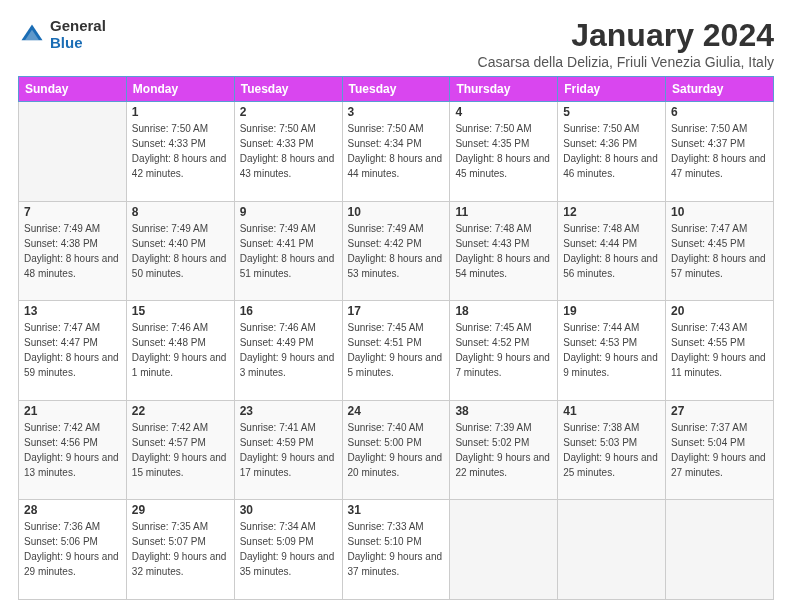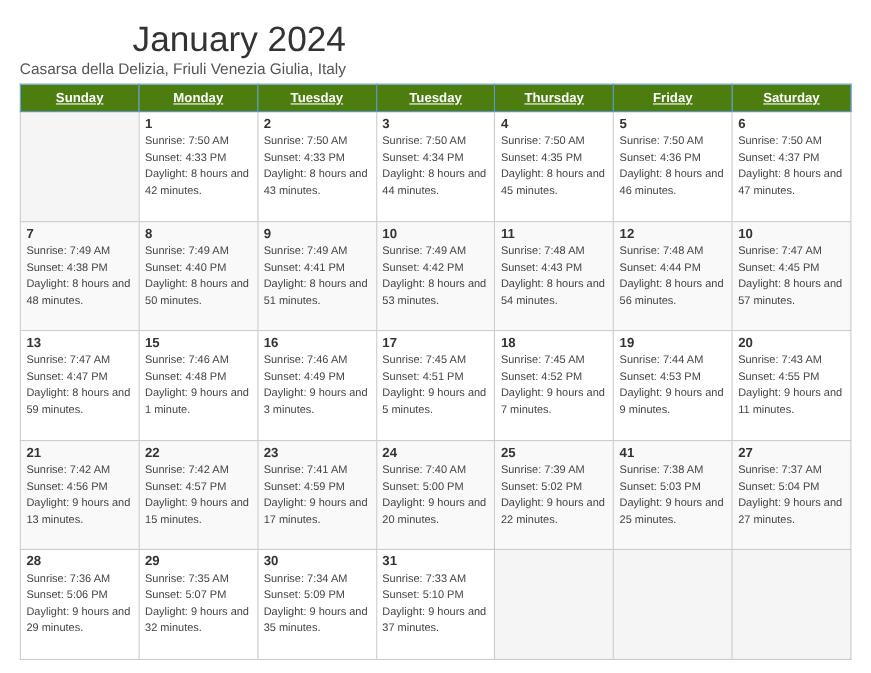--- a/index.html
+++ b/index.html
@@ -45,45 +45,44 @@
     }
     .logo-icon {
       width: 28px;
       height: 28px;
     }
     .title-block {
       text-align: right;
     }
     .main-title {
       font-size: 32px;
-      font-weight: normal;
+      font-weight: bold;
       color: #333;
       line-height: 1.1;
     }
     .subtitle {
       font-size: 14px;
       color: #555;
       margin-top: 1px;
     }
     .calendar {
       flex: 1;
       border: 1px solid #ccc;
       border-collapse: collapse;
       width: 100%;
       table-layout: fixed;
     }
     .calendar th {
-      background: #4d7c0f;
+      background: #d946ef;
       color: #fff;
       font-size: 12px;
       font-weight: bold;
-      text-align: center;
+      text-align: left;
       padding: 5px 6px;
       border: 1px solid #5a9ad4;
-      text-decoration: underline;
     }
     .calendar td {
       vertical-align: top;
       border: 1px solid #ccc;
       padding: 3px 5px;
       font-size: 9.5px;
       color: #333;
       height: 80px;
       background: #fff;
     }
@@ -108,20 +107,30 @@
     table {
       width: 100%;
       border-collapse: collapse;
     }
   </style>
 </head>
 <body>
 
 <div class="page">
   <div class="header">
+    <div class="logo">
+      <svg class="logo-icon" viewBox="0 0 32 32">
+        <polygon points="16,4 28,22 4,22" fill="#1a6db5"></polygon>
+        <polygon points="16,10 24,22 8,22" fill="#fff" opacity="0.3"></polygon>
+      </svg>
+      <div class="logo-text">
+        <span class="logo-general">General</span>
+        <span class="logo-blue">Blue</span>
+      </div>
+    </div>
     <div class="title-block">
       <div class="main-title">January 2024</div>
       <div class="subtitle">Casarsa della Delizia, Friuli Venezia Giulia, Italy</div>
     </div>
   </div>
 
   <table class="calendar">
     <thead>
       <tr>
       <th>Sunday</th>
@@ -232,21 +241,21 @@
           </td>
           <td>
             <span class="day-number">23</span>
             <div class="day-info">Sunrise: 7:41 AM<br>Sunset: 4:59 PM<br>Daylight: 9 hours and 17 minutes.</div>
           </td>
           <td>
             <span class="day-number">24</span>
             <div class="day-info">Sunrise: 7:40 AM<br>Sunset: 5:00 PM<br>Daylight: 9 hours and 20 minutes.</div>
           </td>
           <td>
-            <span class="day-number">25</span>
+            <span class="day-number">38</span>
             <div class="day-info">Sunrise: 7:39 AM<br>Sunset: 5:02 PM<br>Daylight: 9 hours and 22 minutes.</div>
           </td>
           <td>
             <span class="day-number">41</span>
             <div class="day-info">Sunrise: 7:38 AM<br>Sunset: 5:03 PM<br>Daylight: 9 hours and 25 minutes.</div>
           </td>
           <td>
             <span class="day-number">27</span>
             <div class="day-info">Sunrise: 7:37 AM<br>Sunset: 5:04 PM<br>Daylight: 9 hours and 27 minutes.</div>
           </td>

